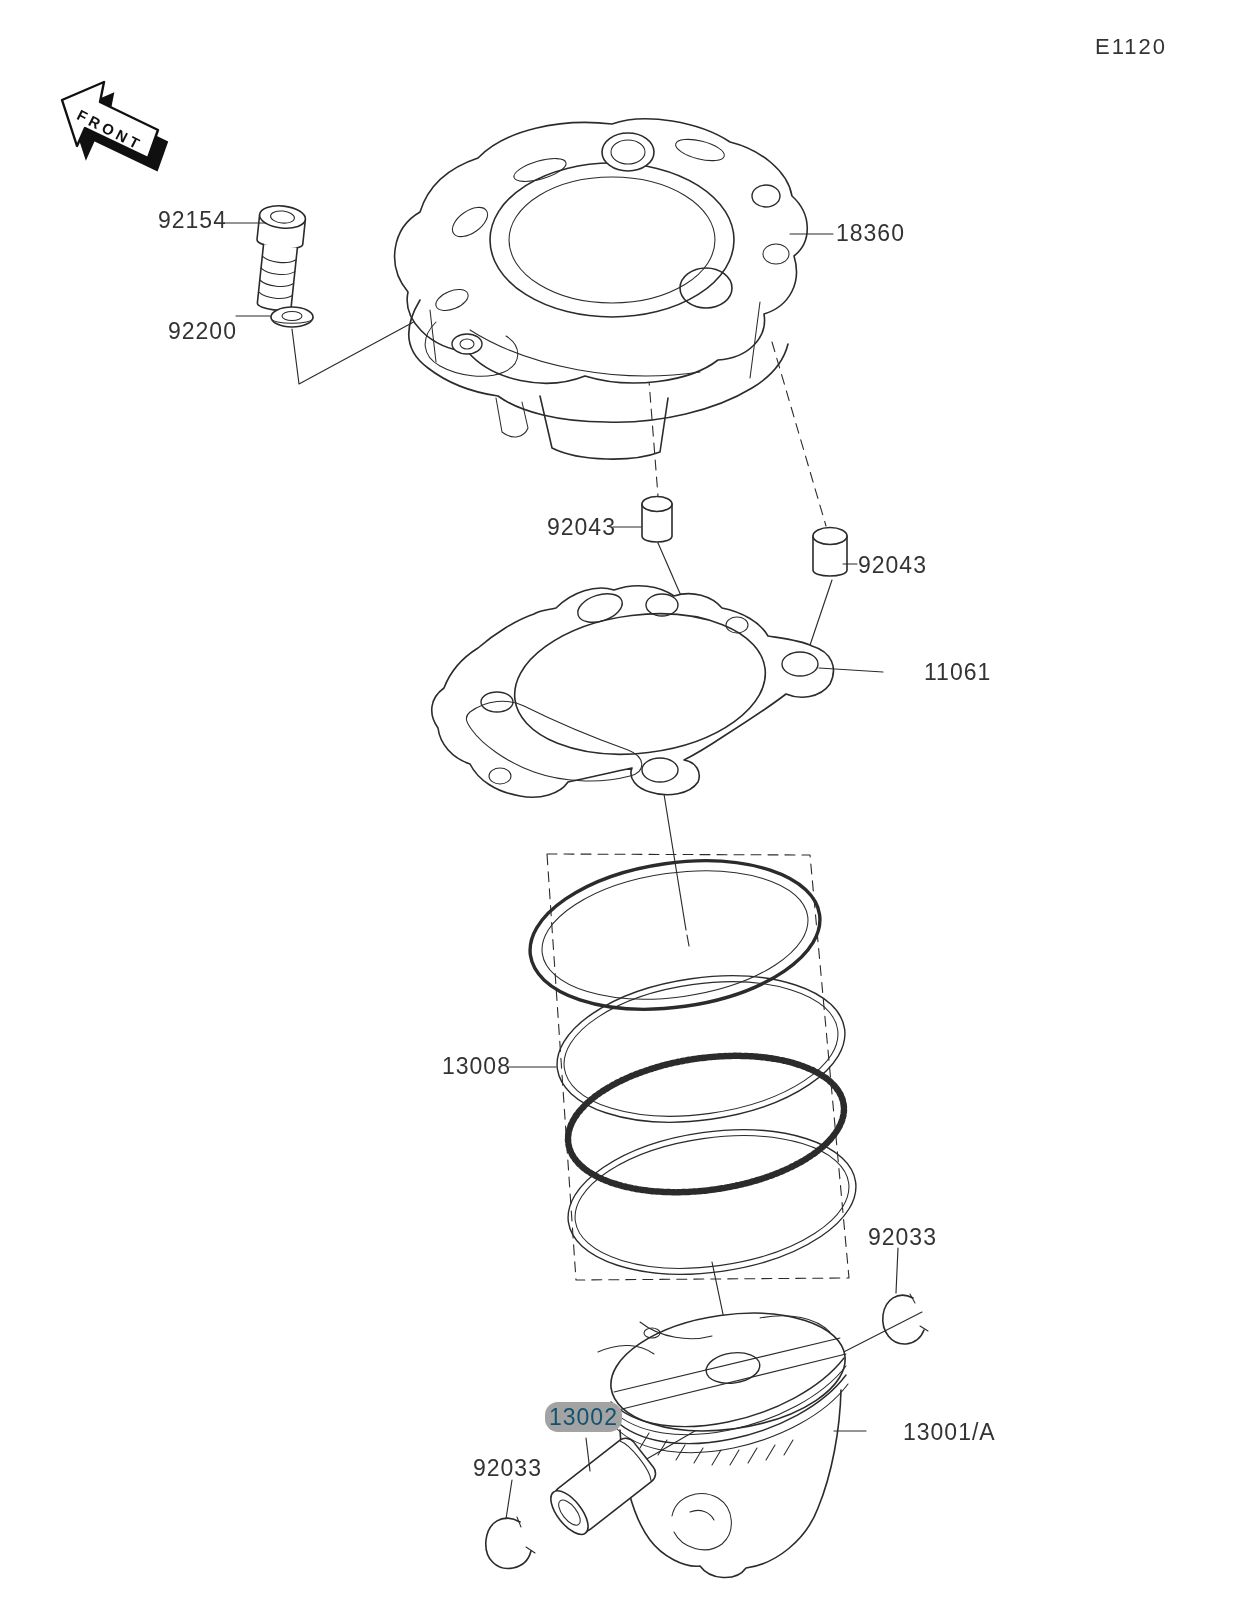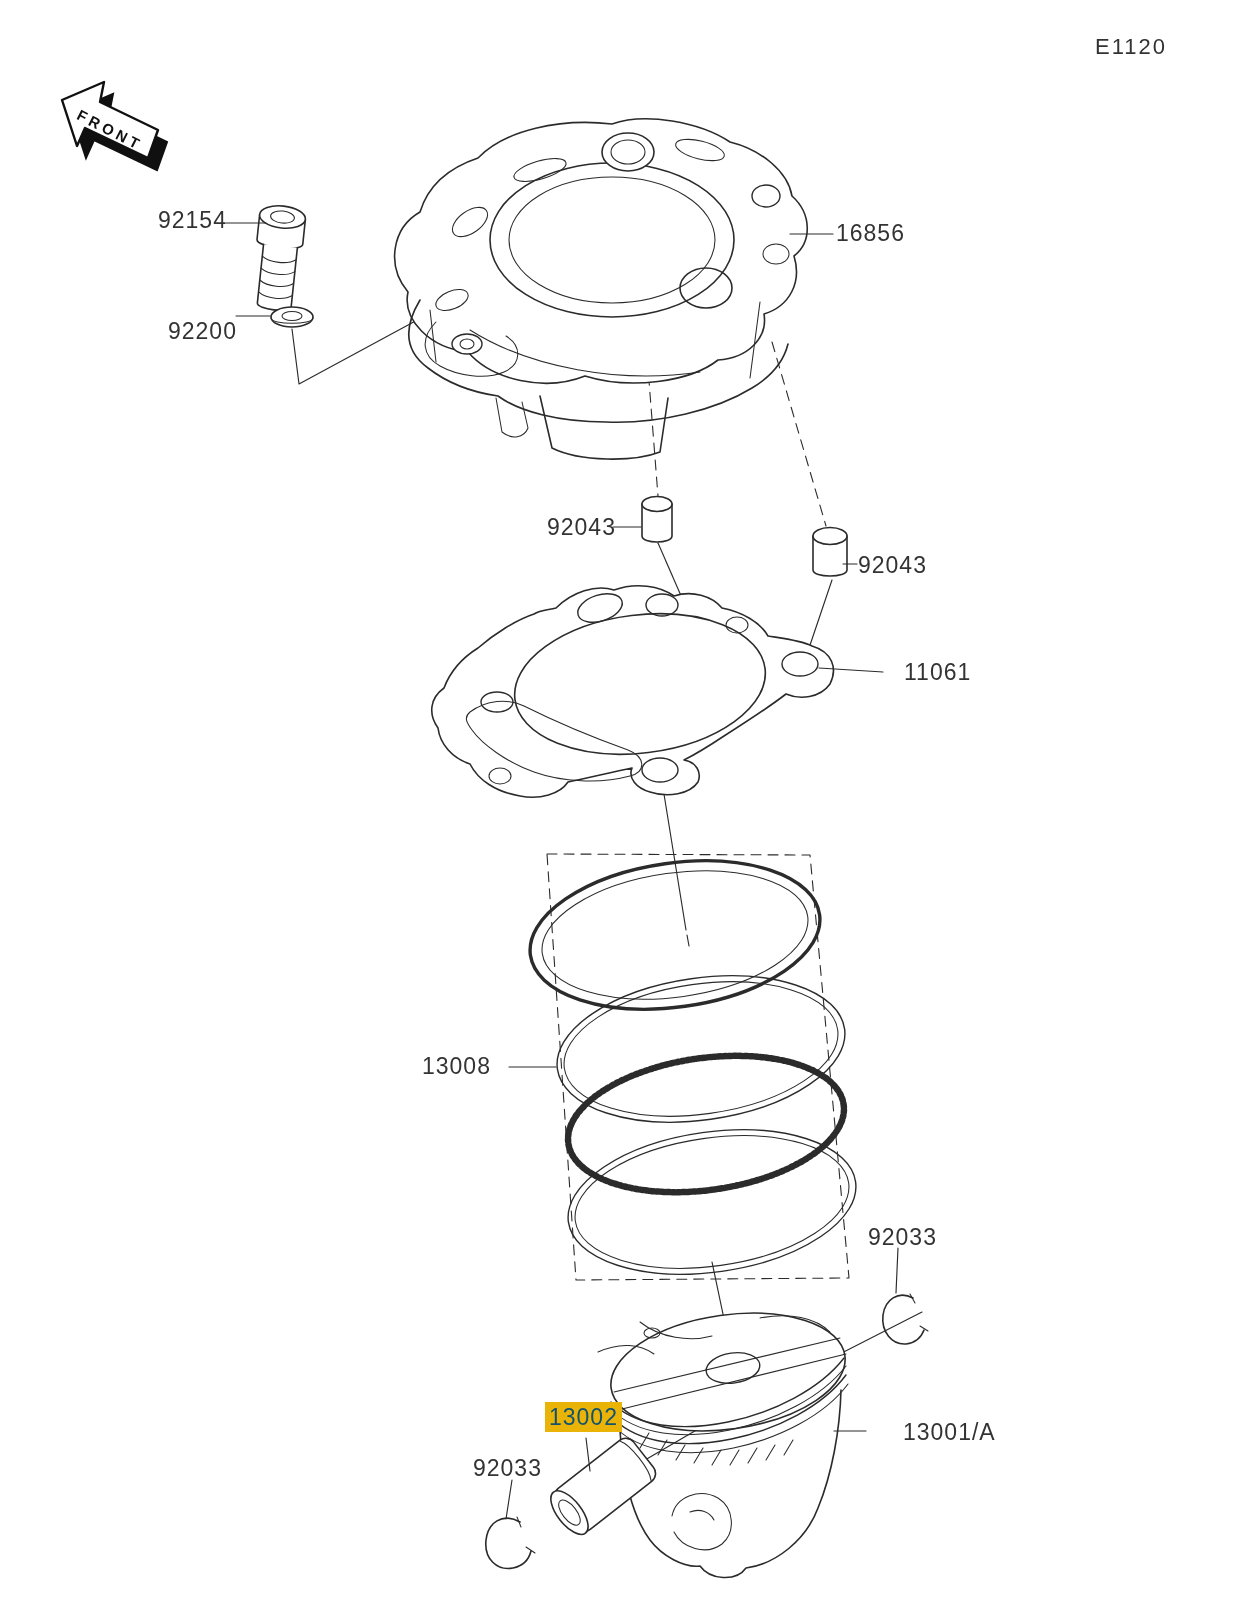--- a/index.html
+++ b/index.html
@@ -239,23 +239,23 @@
       <path class="ln leader" d="M 834,1431 L 866,1431"></path>
     </g>
   </svg>
 
   <div class="code-label">E1120</div>
 
   <div class="front-label">FRONT</div>
 
   <div class="part-label" style="left:154px;top:205px">92154</div>
   <div class="part-label" style="left:164px;top:316px">92200</div>
-  <div class="part-label" style="left:832px;top:218px">16856</div>
+  <div class="part-label" style="left:832px;top:218px">18360</div>
   <div class="part-label" style="left:543px;top:512px">92043</div>
   <div class="part-label" style="left:854px;top:550px">92043</div>
-  <div class="part-label" style="left:900px;top:657px">11061</div>
-  <div class="part-label" style="left:418px;top:1051px">13008</div>
+  <div class="part-label" style="left:920px;top:657px">11061</div>
+  <div class="part-label" style="left:438px;top:1051px">13008</div>
   <div class="part-label" style="left:864px;top:1222px">92033</div>
-  <div class="part-label highlighted" style="left: 545px; top: 1402px; background-color: #eab308; color: rgb(17, 83, 110);">13002</div>
+  <div class="part-label highlighted" style="left: 545px; top: 1402px; background-color: #a3a3a3; color: rgb(17, 83, 110); border-radius: 13px;">13002</div>
   <div class="part-label" style="left:469px;top:1453px">92033</div>
   <div class="part-label" style="left:899px;top:1417px">13001/A</div>
 
 </div>
 
 </body></html>

